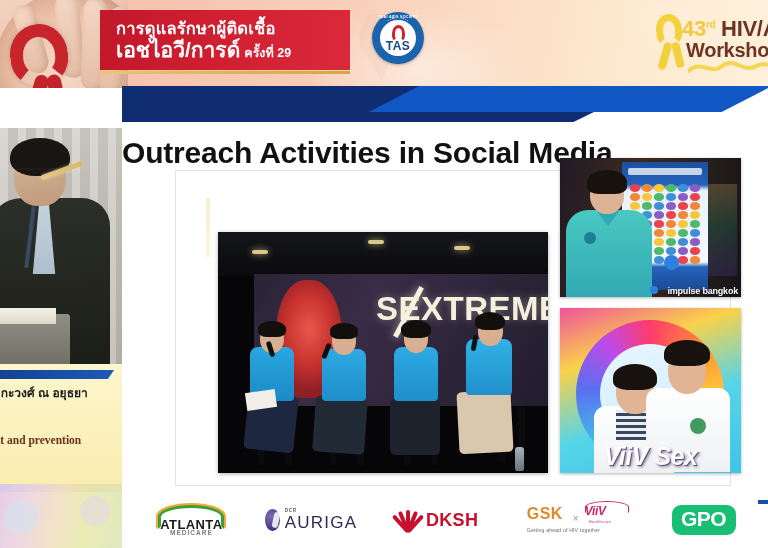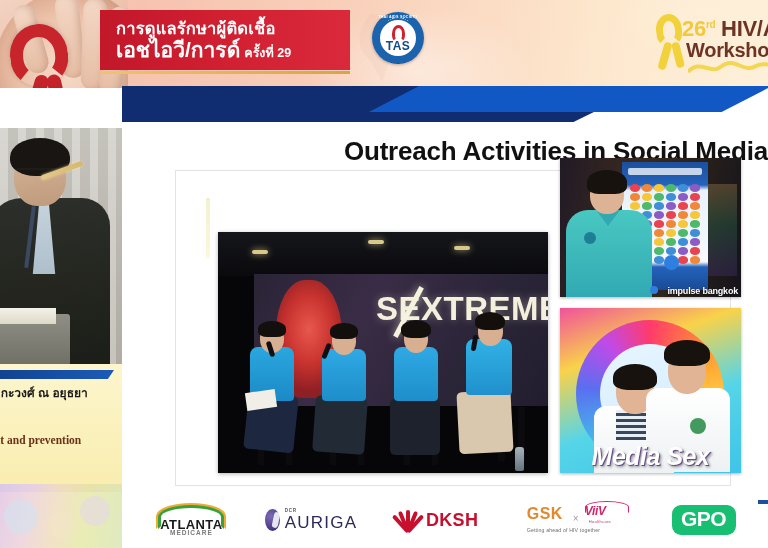--- a/index.html
+++ b/index.html
@@ -216,22 +216,22 @@
     background: linear-gradient(95deg,#d9c9e8 0%, #e7d0e2 25%, #f0dcc0 48%, #e8e2a8 70%, #dfe6b4 100%);
     overflow:hidden;
   }
   .bub { position:absolute; border-radius:50%; opacity:.55; }
 
   
   .slide {
     position:absolute; left:122px; top:122px; width:646px; height:370px; background:#ffffff;
   }
   .slide-title {
-    position:absolute; left:0; top:14px; width:646px; text-align:right;
-    color:#111; font-size:26px; font-weight:bold; letter-spacing:-.2px;
+    position:absolute; left:0; top:14px; width:646px; text-align:left;
+    color:#111; font-size:30px; font-weight:bold; letter-spacing:-.2px;
   }
   .content-frame {
     position:absolute; left:53px; top:48px; width:556px; height:316px;
     background:#fff; border:1px solid #e3e3e3;
   }
   .yellow-tick {
     position:absolute; left:84px; top:76px; width:4px; height:60px;
     background: linear-gradient(180deg,#f2efc8,#fbf8d8); opacity:.9;
   }
 
@@ -418,21 +418,21 @@
       </div>
       <div class="tas-arc-bot"></div>
     </div>
 
 
     <div class="ws-logo">
       <div class="ws-ribbon"></div>
       <div class="ws-rtail ws-t1"></div>
       <div class="ws-rtail ws-t2"></div>
       <div class="ws-line1">
-        <span>26</span><sup>rd</sup>
+        <span>43</span><sup>rd</sup>
         <span class="hiv">HIV/A</span>
       </div>
       <div class="ws-line2">Workshop</div>
       <svg class="ws-squiggle" viewBox="0 0 96 16">
         <path d="M0 12 C12 -2 22 16 34 6 C46 -4 56 14 68 6 C78 0 88 10 96 4" stroke="#f2d23c" stroke-width="4" fill="none"></path>
       </svg>
     </div>
   </div>
 
   <div class="navy-band">
@@ -617,21 +617,21 @@
         <div class="brp-hair" style="left:19px; top:2px; width:44px; height:26px;"></div>
       </div>
 
       <div class="br-p" style="left:86px; top:32px; width:84px; height:132px;">
         <div class="brp-shirt" style="left:0; top:48px; width:84px; height:84px;"></div>
         <div class="br-logo" style="left:44px; top:78px;"></div>
         <div class="brp-head" style="left:22px; top:8px; width:38px; height:46px;"></div>
         <div class="brp-hair" style="left:18px; top:0px; width:46px; height:26px;"></div>
       </div>
 
-      <div class="br-caption">Media Sex</div>
+      <div class="br-caption">ViiV Sex</div>
     </div>
   </div>
 
   <div class="sponsor-left-deco">
     <div class="bub" style="left:4px;top:8px;width:34px;height:34px;background:#cfe3f2;"></div>
     <div class="bub" style="left:48px;top:20px;width:26px;height:26px;background:#f3e6c6;"></div>
     <div class="bub" style="left:80px;top:4px;width:30px;height:30px;background:#e6d5ec;"></div>
   </div>
 
   <div class="sponsor-bar">

